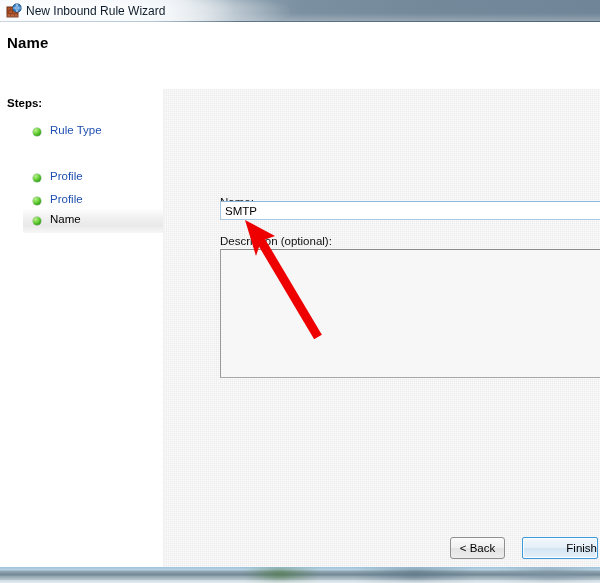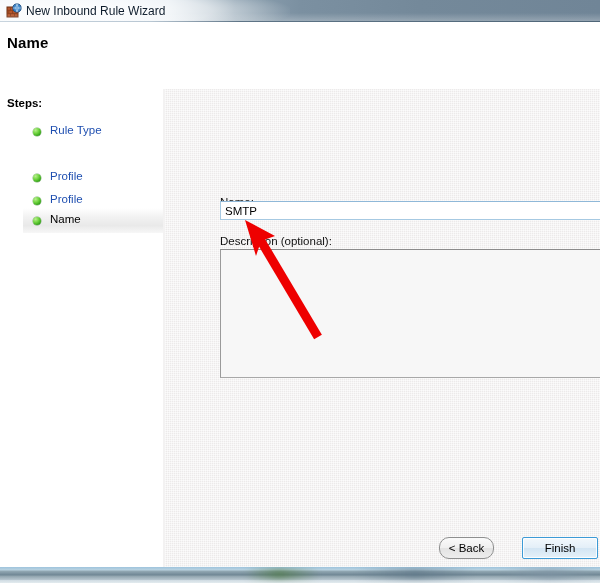--- a/index.html
+++ b/index.html
@@ -272,39 +272,40 @@
     position: absolute;
     box-sizing: border-box;
     font-family: "Liberation Sans", sans-serif;
     font-size: 11.5px;
     color: #000000;
     text-align: center;
     cursor: default;
     padding: 0;
   }
   .btn-back {
-    left: 439px;
+    left: 450px;
     top: 537px;
     width: 55px;
     height: 22px;
     border: 1px solid #8e8f8f;
-    border-radius: 10px;
+    border-radius: 3px;
     background: linear-gradient(to bottom, #fafafa 0%, #f0f0f0 48%, #e3e3e3 52%, #ededed 100%);
     line-height: 20px;
   }
   .btn-finish {
     left: 522px;
     top: 537px;
     width: 76px;
     height: 22px;
     border: 1px solid #3c9ad6;
     border-radius: 2px;
     background: linear-gradient(to bottom, #f2f8fc 0%, #e4eff8 48%, #d3e5f3 52%, #e6f1f9 100%);
     box-shadow: inset 0 0 0 1px rgba(255,255,255,.85);
     line-height: 20px;
+    text-align: right;
   }
 
   
   .annotation {
     position: absolute;
     left: 0;
     top: 0;
     width: 600px;
     height: 583px;
     pointer-events: none;

